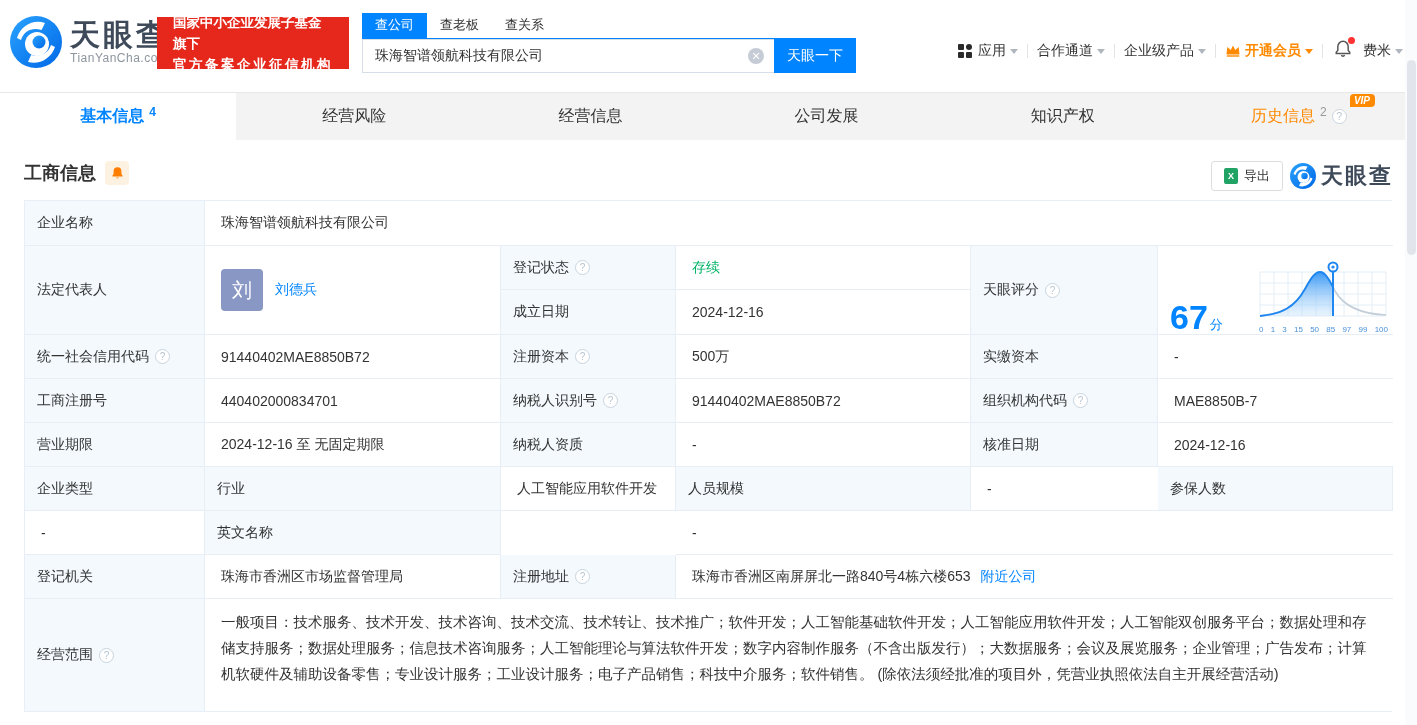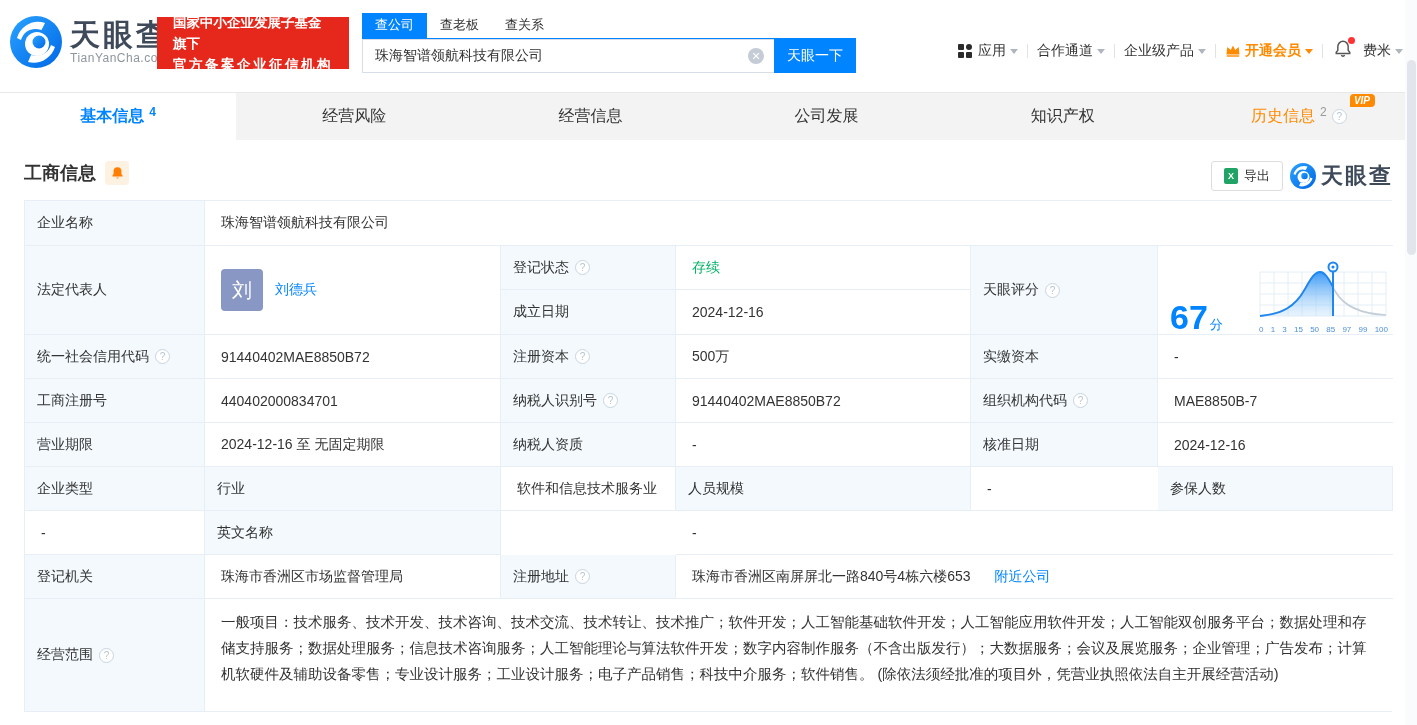--- a/index.html
+++ b/index.html
@@ -406,21 +406,21 @@
       <span>2024-12-16</span>
     </div>
 
   <div class="cell lbl">
       <span>企业类型</span>
     </div>
   <div class="cell lbl">
       <span>行业</span>
     </div>
   <div class="cell val">
-      <span>软件和信息技术服务业</span>
+      <span>人工智能应用软件开发</span>
     </div>
   <div class="cell lbl">
       <span>人员规模</span>
     </div>
   <div class="cell val no-r">
       <span>-</span>
     </div>
 
   <div class="cell lbl">
       <span>参保人数</span>
@@ -440,21 +440,21 @@
     </div>
   <div class="cell val">
       <span>珠海市香洲区市场监督管理局</span>
     </div>
   <div class="cell lbl">
     <span>注册地址</span>
     <span class="help">?</span>
   </div>
   <div class="cell val span-rest4 no-r">
     <span>珠海市香洲区南屏屏北一路840号4栋六楼653</span>
-    <a class="link" style="margin-left:24px;">附近公司</a>
+    <a class="link" style="margin-left:10px;">附近公司</a>
   </div>
 
   <div class="cell lbl no-b">
     <span>经营范围</span>
     <span class="help">?</span>
   </div>
   <div class="cell val span-rest2 no-r no-b scope-val">
     <span>一般项目：技术服务、技术开发、技术咨询、技术交流、技术转让、技术推广；软件开发；人工智能基础软件开发；人工智能应用软件开发；人工智能双创服务平台；数据处理和存储支持服务；数据处理服务；信息技术咨询服务；人工智能理论与算法软件开发；数字内容制作服务（不含出版发行）；大数据服务；会议及展览服务；企业管理；广告发布；计算机软硬件及辅助设备零售；专业设计服务；工业设计服务；电子产品销售；科技中介服务；软件销售。 (除依法须经批准的项目外，凭营业执照依法自主开展经营活动)</span>
   </div>
 </div>

